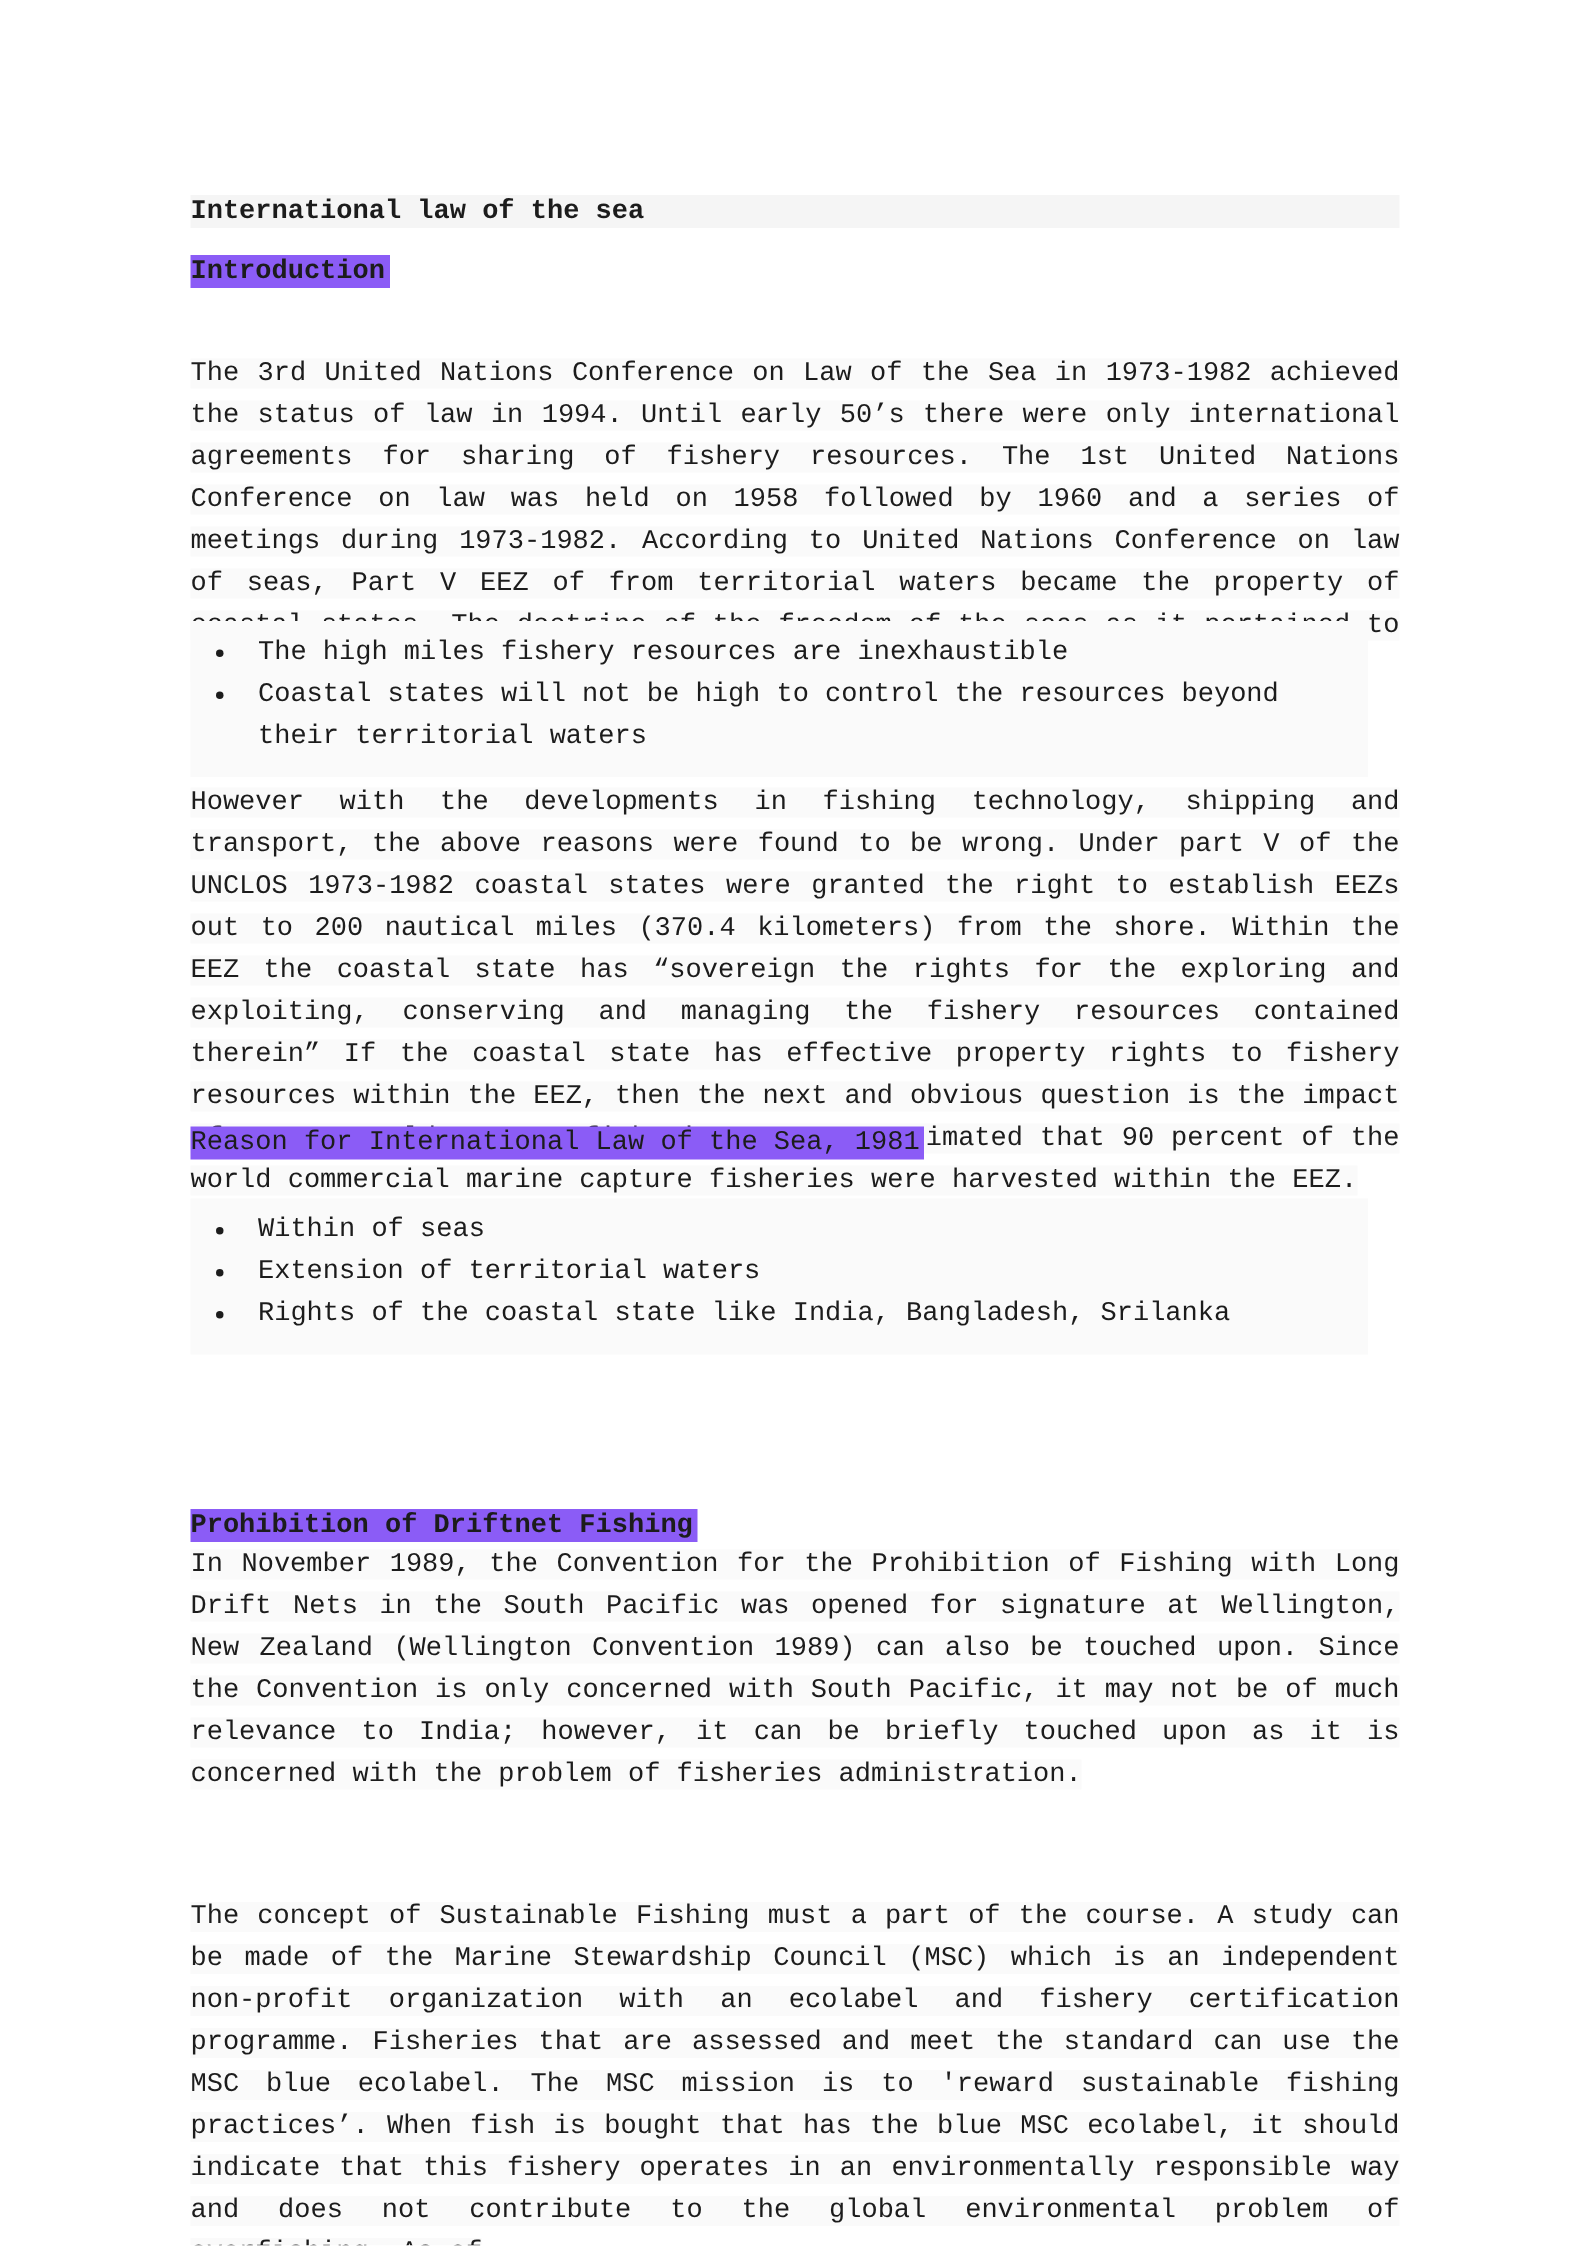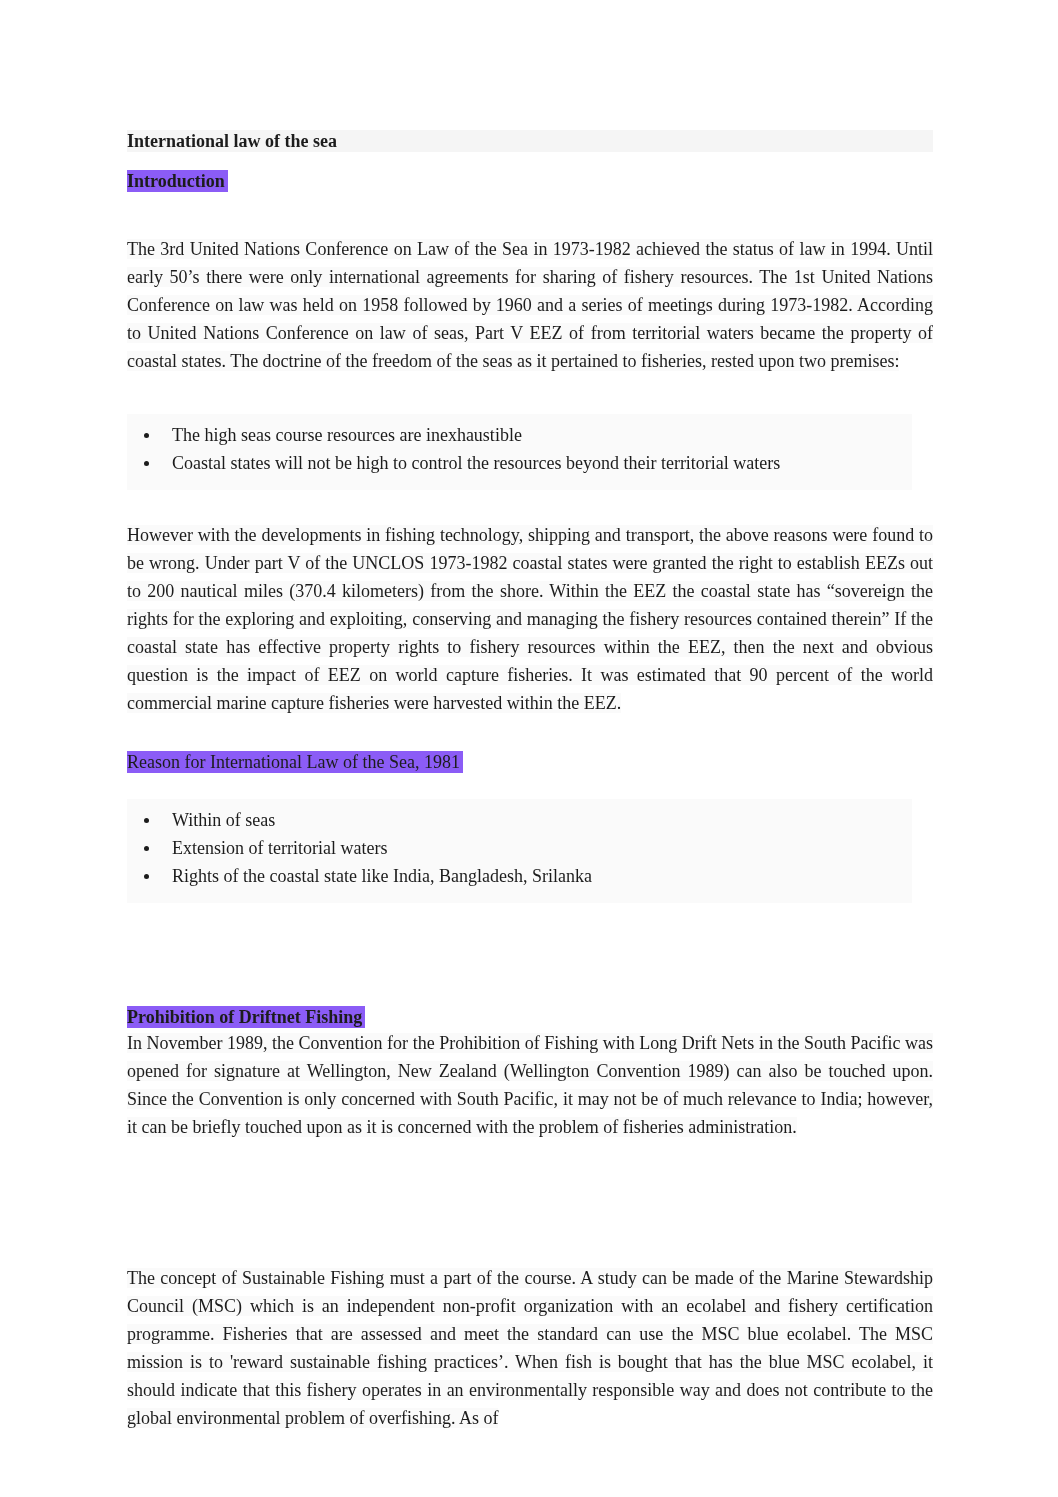--- a/index.html
+++ b/index.html
@@ -5,21 +5,21 @@
   html, body {
     margin: 0;
     padding: 0;
     background: #ffffff;
   }
   .page {
     position: relative;
     width: 1058px;
     height: 1497px;
     background: #ffffff;
-    font-family: Liberation Serif, serif;
+    font-family: Liberation Mono, monospace;
     color: #1c1c1c;
     overflow: hidden;
   }
   .abs { position: absolute; left: 127px; width: 806px; }
 
   .title-bar {
     top: 130px;
     height: 22px;
     line-height: 22px;
     background: #f5f5f5;
@@ -97,21 +97,21 @@
     <span>Introduction</span>
   </div>
 
   <p class="abs para" id="para-intro">
     <span>The 3rd United Nations Conference on Law of the Sea in 1973-1982 achieved the status of law in 1994. Until early 50’s there were only international agreements for sharing of fishery resources. The 1st United Nations Conference on law was held on 1958 followed by 1960 and a series of meetings during 1973-1982. According to United Nations Conference on law of seas, Part V EEZ of from territorial waters became the property of coastal states. The doctrine of the freedom of the seas as it pertained to fisheries, rested upon two premises:</span>
   </p>
 
   <div class="abs bullet-block" id="bullets-premises">
     <div class="bullet-row">
       <span class="dot"></span>
-      <span>The high seas course resources are inexhaustible</span>
+      <span>The high miles fishery resources are inexhaustible</span>
     </div>
     <div class="bullet-row">
       <span class="dot"></span>
       <span>Coastal states will not be high to control the resources beyond their territorial waters</span>
     </div>
   </div>
 
   <p class="abs para" id="para-eez">
     <span>However with the developments in fishing technology, shipping and transport, the above reasons were found to be wrong. Under part V of the UNCLOS 1973-1982 coastal states were granted the right to establish EEZs out to 200 nautical miles (370.4 kilometers) from the shore. Within the EEZ the coastal state has “sovereign the rights for the exploring and exploiting, conserving and managing the fishery resources contained therein” If the coastal state has effective property rights to fishery resources within the EEZ, then the next and obvious question is the impact of EEZ on world capture fisheries. It was estimated that 90 percent of the world commercial marine capture fisheries were harvested within the EEZ.</span>
   </p>

